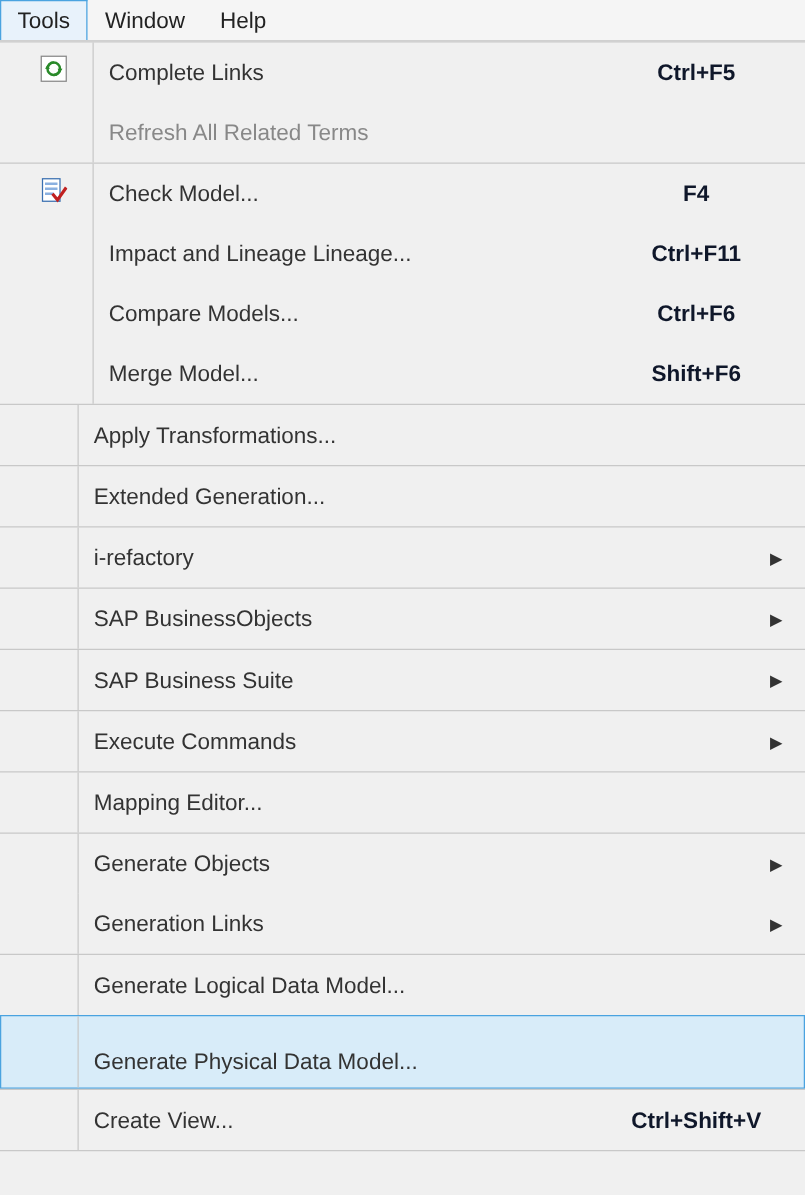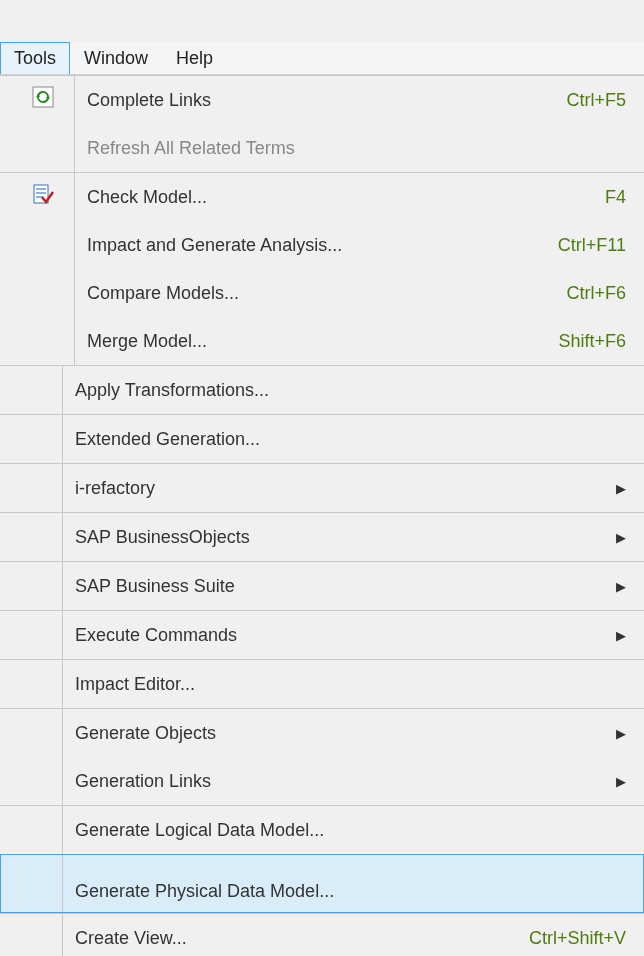--- a/index.html
+++ b/index.html
@@ -14,21 +14,20 @@
       width: 644px;
       height: 956px;
       overflow: hidden;
     }
     .menubar {
       display: flex;
       background: #f5f5f5;
       border-bottom: 1px solid #d0d0d0;
       height: 33px;
       align-items: stretch;
-      margin-top: 42px;
     }
     .menubar-item {
       padding: 16px 14px;
       color: #222;
       cursor: default;
       display: flex;
       align-items: center;
     }
     .menubar-item.active {
       background: #e8f2fb;
@@ -69,24 +68,25 @@
       min-height: 48px;
     }
     .menu-item.disabled .label {
       color: #888;
     }
     .label {
       flex: 1;
       color: #333;
     }
     .shortcut {
-      color: #4d7c0f;
+      color: #0f172a;
       width: 150px;
-      text-align: right;
+      text-align: center;
       padding-left: 12px;
+      font-weight: bold;
     }
     .arrow {
       color: #333;
       font-size: 13px;
       margin-left: auto;
     }
     .sep {
       height: 1px;
       background: #c8c8c8;
       margin: 0;
@@ -160,21 +160,21 @@
         <rect x="4" y="13" width="7" height="2" fill="#8ab0e0"></rect>
         <path d="M10 14 L14 19 L21 9" fill="none" stroke="#c02020" stroke-width="2.5"></path>
       </svg>
     </div>
     <div class="items">
       <div class="menu-item">
         <span class="label">Check Model...</span>
         <span class="shortcut">F4</span>
       </div>
       <div class="menu-item">
-        <span class="label">Impact and Generate Analysis...</span>
+        <span class="label">Impact and Lineage Lineage...</span>
         <span class="shortcut">Ctrl+F11</span>
       </div>
       <div class="menu-item">
         <span class="label">Compare Models...</span>
         <span class="shortcut">Ctrl+F6</span>
       </div>
       <div class="menu-item">
         <span class="label">Merge Model...</span>
         <span class="shortcut">Shift+F6</span>
       </div>
@@ -237,21 +237,21 @@
       <span class="label">Execute Commands</span>
       <span class="arrow">▶</span>
     </div>
   </div>
 
   <div class="sep"></div>
 
   <div class="full-row">
     <div class="icon-gutter-stub"></div>
     <div class="menu-item">
-      <span class="label">Impact Editor...</span>
+      <span class="label">Mapping Editor...</span>
     </div>
   </div>
 
   <div class="sep"></div>
 
   <div class="full-row">
     <div class="icon-gutter-stub"></div>
     <div class="menu-item">
       <span class="label">Generate Objects</span>
       <span class="arrow">▶</span>

